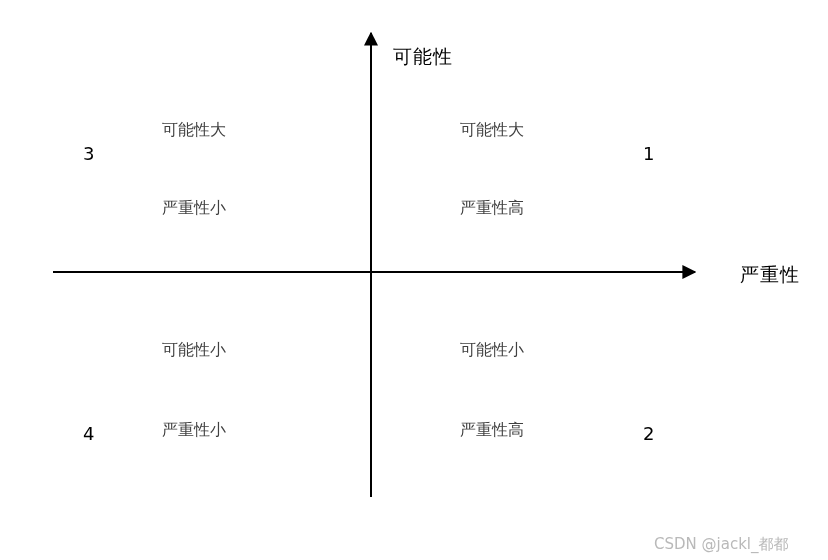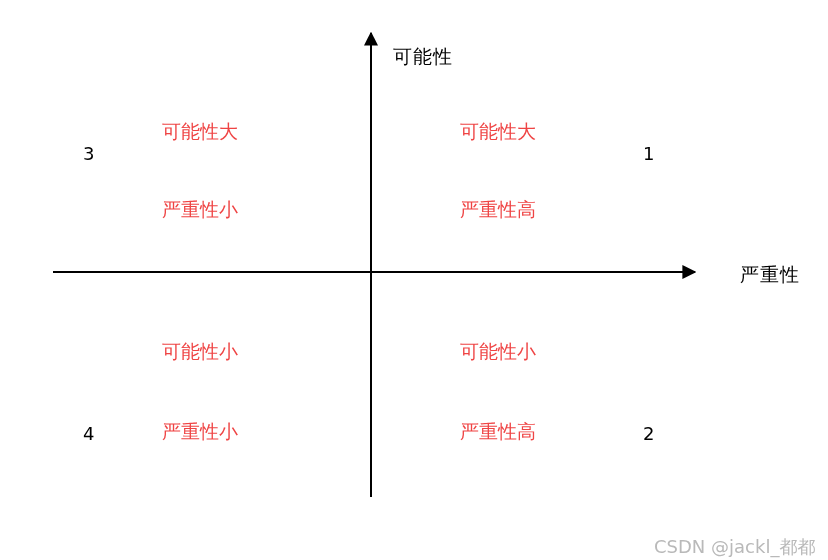--- a/index.html
+++ b/index.html
@@ -20,42 +20,42 @@
   }
   svg.axes {
     position: absolute;
     left: 0;
     top: 0;
     width: 828px;
     height: 560px;
   }
   .lbl {
     position: absolute;
-    color: #ef4444;
-    font-size: 19px;
+    color: #404040;
+    font-size: 16px;
     line-height: 1;
     white-space: nowrap;
   }
   .axis-title {
     position: absolute;
     color: #000000;
     font-size: 19px;
     letter-spacing: 1px;
     white-space: nowrap;
   }
   .quad-num {
     position: absolute;
     color: #000000;
     font-size: 18px;
     white-space: nowrap;
   }
   .watermark {
     position: absolute;
     color: #b9b9b9;
-    font-size: 18px;
+    font-size: 15px;
     white-space: nowrap;
   }
   
   #y-axis-title { left: 393px; top: 44px; }
   #x-axis-title { left: 712px; top: 262px; margin-left: 28px; }
 
   #q1-line1 { left: 460px; top: 122px; }
   #q1-line2 { left: 460px; top: 200px; }
   #q1-num   { left: 643px; top: 143px; }
 

